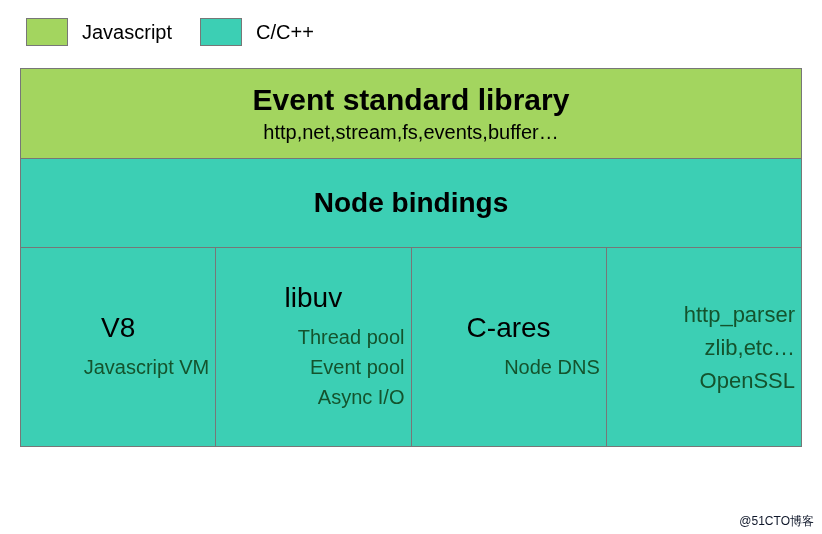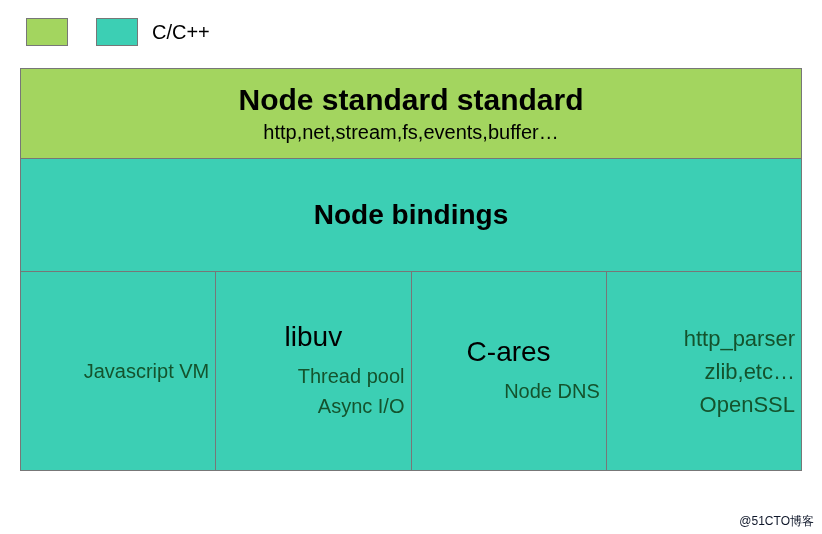--- a/index.html
+++ b/index.html
@@ -45,21 +45,21 @@
   .layer-title {
     font-weight: 700;
     font-size: 30px;
     color: #000;
     margin-bottom: 4px;
   }
   .layer-sub {
     font-size: 20px;
     color: #000;
   }
-  .bindings { margin-top: -1px; padding: 40px 8px; }
+  .bindings { margin-top: -1px; padding: 28px 8px; }
   .bindings .layer-title { font-size: 28px; margin-bottom: 0; }
 
   .row {
     display: flex;
     margin-top: -1px;
   }
   .cell {
     flex: 1;
     background: #3ccfb4;
     border: 1px solid #777;
@@ -92,50 +92,53 @@
     font-size: 12px;
     color: #0f172a;
   }
 </style>
 </head>
 <body>
 
 <div class="legend">
   <div class="legend-item">
     <div class="swatch swatch-js"></div>
+    <span class="legend-label">Javascript</span>
   </div>
   <div class="legend-item">
     <div class="swatch swatch-c"></div>
     <span class="legend-label">C/C++</span>
   </div>
 </div>
 
 <div class="stack">
 
   <div class="layer layer-js">
-    <div class="layer-title">Node standard standard</div>
+    <div class="layer-title">Event standard library</div>
     <div class="layer-sub">http,net,stream,fs,events,buffer…</div>
   </div>
 
   <div class="layer layer-c bindings">
     <div class="layer-title">Node bindings</div>
   </div>
 
   <div class="row">
 
     <div class="cell">
+      <div class="cell-title">V8</div>
       <div class="cell-sub">
         <span class="cell-line">Javascript VM</span>
       </div>
     </div>
 
     <div class="cell">
       <div class="cell-title">libuv</div>
       <div class="cell-sub">
         <span class="cell-line">Thread pool</span>
+        <span class="cell-line">Event pool</span>
         <span class="cell-line">Async I/O</span>
       </div>
     </div>
 
     <div class="cell">
       <div class="cell-title">C-ares</div>
       <div class="cell-sub">
         <span class="cell-line">Node DNS</span>
       </div>
     </div>

